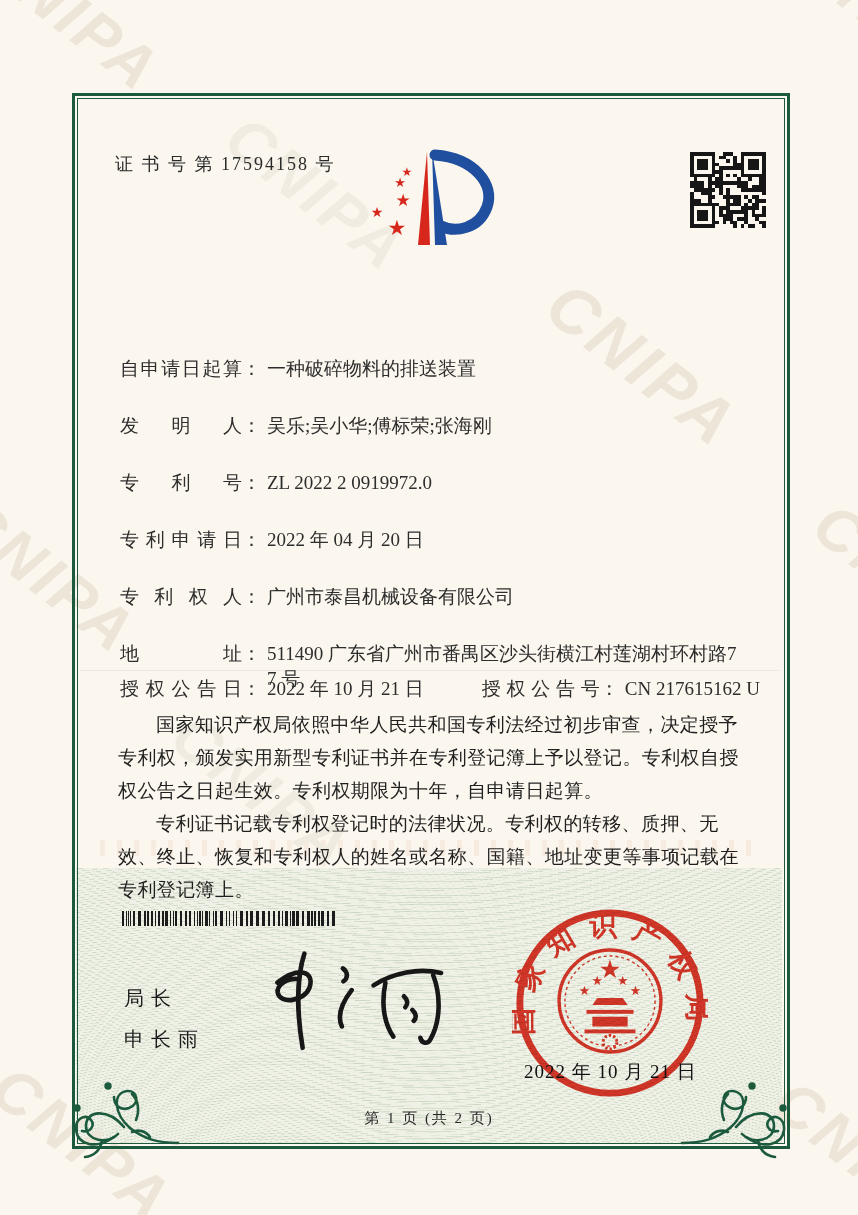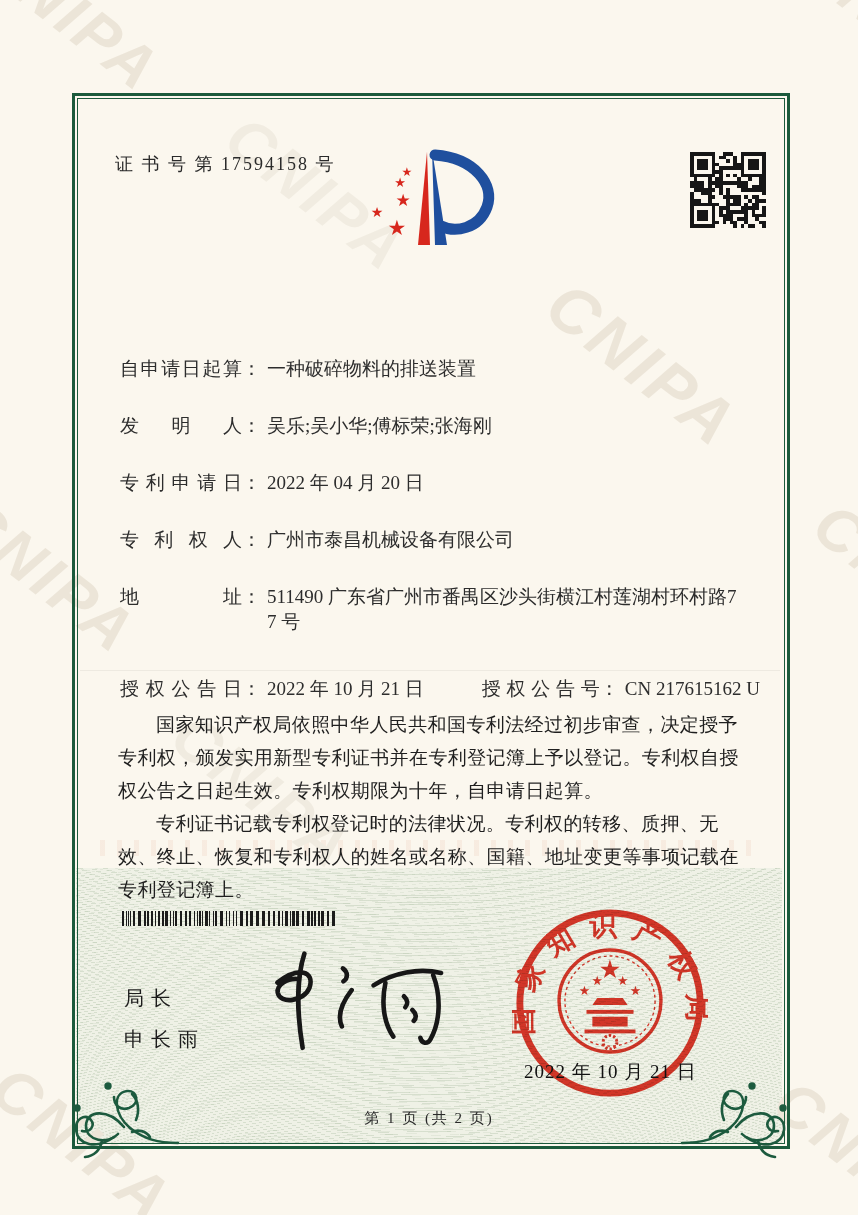--- a/index.html
+++ b/index.html
@@ -558,20 +558,23 @@
       <i class="d"></i>
     </div>
 
 
   <div class="fields">
     <div class="f-row">
       <span class="f-label">自申请日起算</span><span class="f-colon">：</span><span class="f-value">一种破碎物料的排送装置</span>
     </div>
     <div class="f-row">
       <span class="f-label">发明人</span><span class="f-colon">：</span><span class="f-value">吴乐;吴小华;傅标荣;张海刚</span>
+    </div>
+    <div class="f-row">
+      <span class="f-label">专利号</span><span class="f-colon">：</span><span class="f-value">ZL 2022 2 0919972.0</span>
     </div>
     <div class="f-row">
       <span class="f-label">专利申请日</span><span class="f-colon">：</span><span class="f-value">2022 年 04 月 20 日</span>
     </div>
     <div class="f-row">
       <span class="f-label">专利权人</span><span class="f-colon">：</span><span class="f-value">广州市泰昌机械设备有限公司</span>
     </div>
     <div class="f-row">
       <span class="f-label">地址</span><span class="f-colon">：</span><span class="f-value">511490 广东省广州市番禺区沙头街横江村莲湖村环村路7
 7 号</span>

